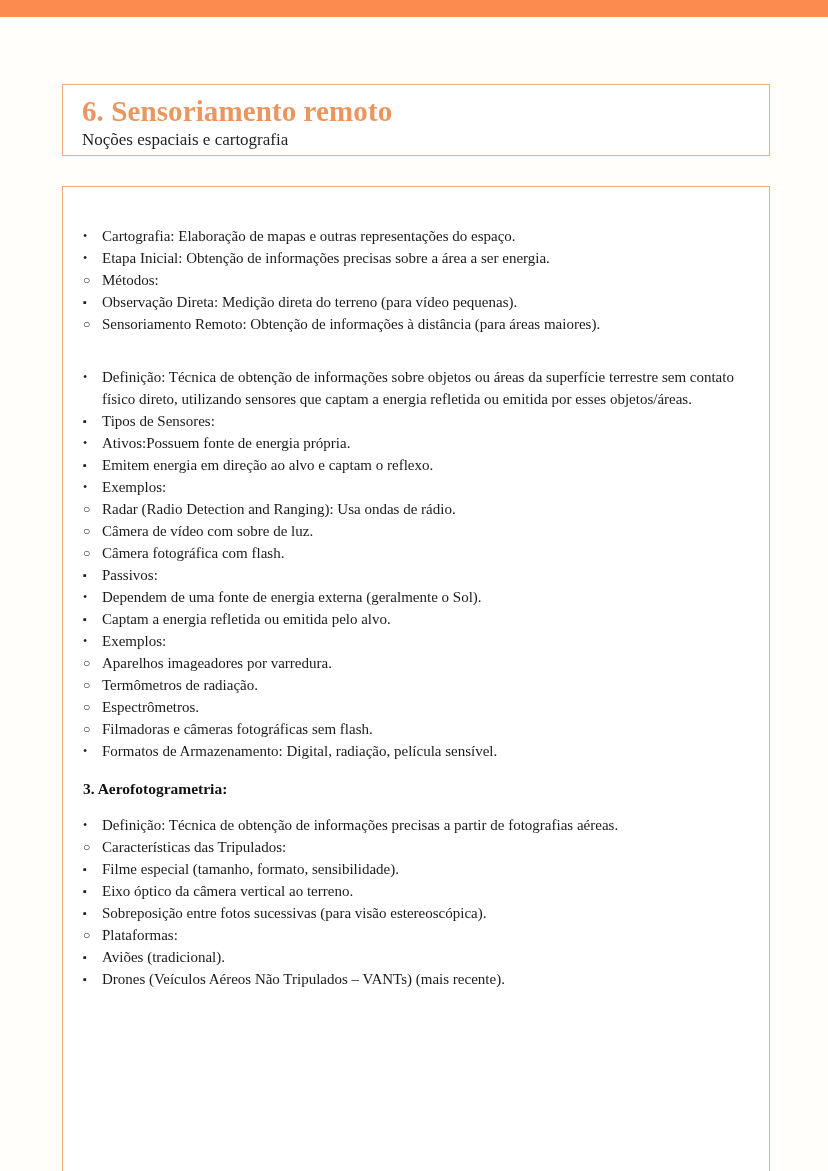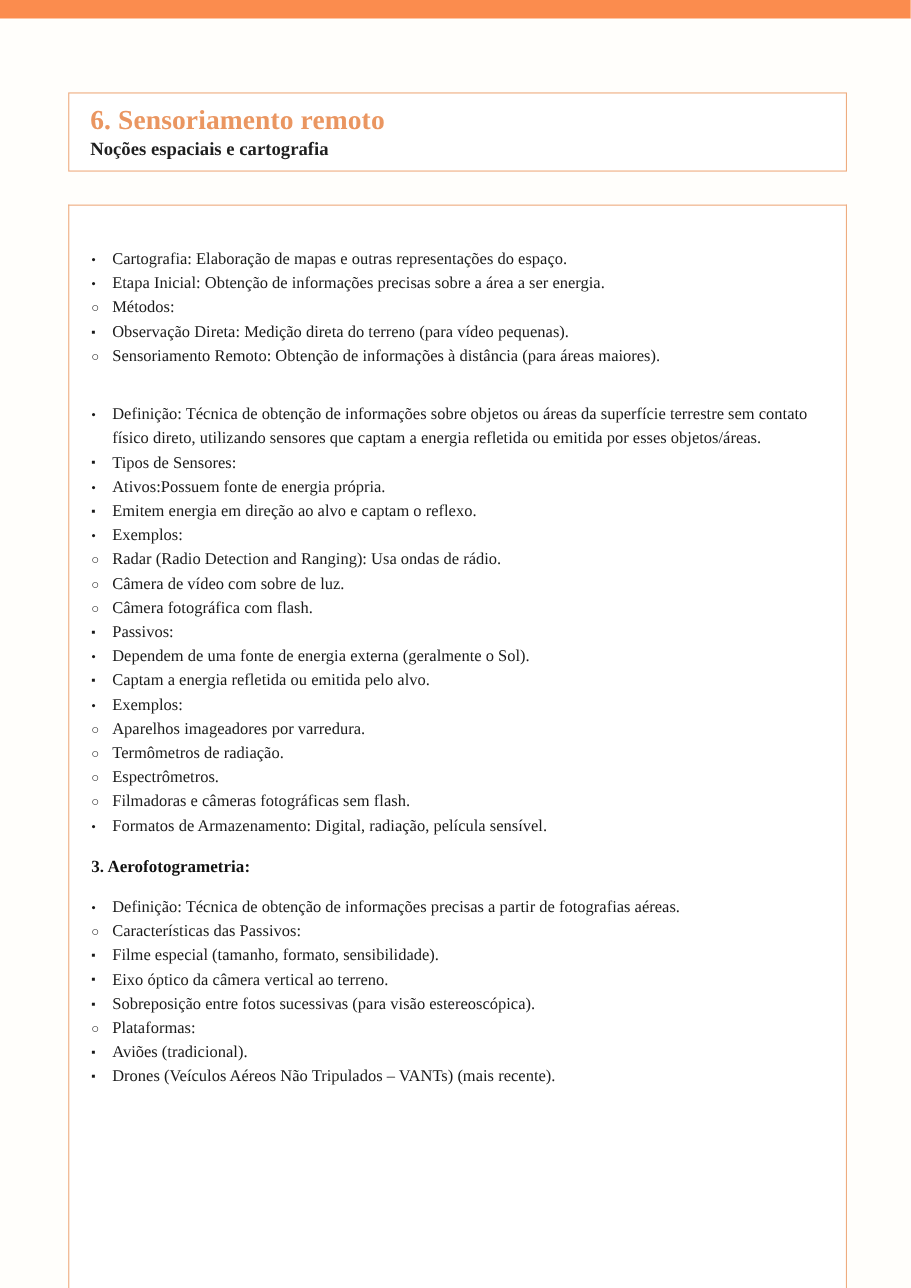--- a/index.html
+++ b/index.html
@@ -41,31 +41,31 @@
     top: 67px;
     width: 708px;
     height: 72px;
     border: 1px solid #eeac7f;
     box-sizing: border-box;
     background: #ffffff;
     padding: 11px 0 0 19px;
   }
 
   .doc-title {
-    font-size: 25px;
+    font-size: 29px;
     font-weight: bold;
     color: #ea9661;
     line-height: 1.1;
     letter-spacing: 0.1px;
     margin: 0 0 2px 0;
   }
 
   .doc-subtitle {
     font-size: 17px;
-    font-weight: bold;
+    font-weight: normal;
     color: #1f1f1f;
     line-height: 1.15;
     margin: 0;
   }
 
   .content-box {
     position: absolute;
     left: 62px;
     top: 169px;
     width: 708px;
@@ -244,21 +244,21 @@
         <div class="spacer-before-heading"></div>
         <div class="section-heading">3. Aerofotogrametria:</div>
         <div class="spacer-after-heading"></div>
         <ul class="lvl">
           <li class="item ind-1">
             <span class="bullet b-disc">•</span>
             <span class="text">Definição: Técnica de obtenção de informações precisas a partir de fotografias aéreas.</span>
           </li>
           <li class="item ind-2">
             <span class="bullet b-circle">○</span>
-            <span class="text">Características das Passivos:</span>
+            <span class="text">Características das Tripulados:</span>
           </li>
           <li class="item ind-3">
             <span class="bullet b-square">▪</span>
             <span class="text">Filme especial (tamanho, formato, sensibilidade).</span>
           </li>
           <li class="item ind-3">
             <span class="bullet b-square">▪</span>
             <span class="text">Eixo óptico da câmera vertical ao terreno.</span>
           </li>
           <li class="item ind-3">

